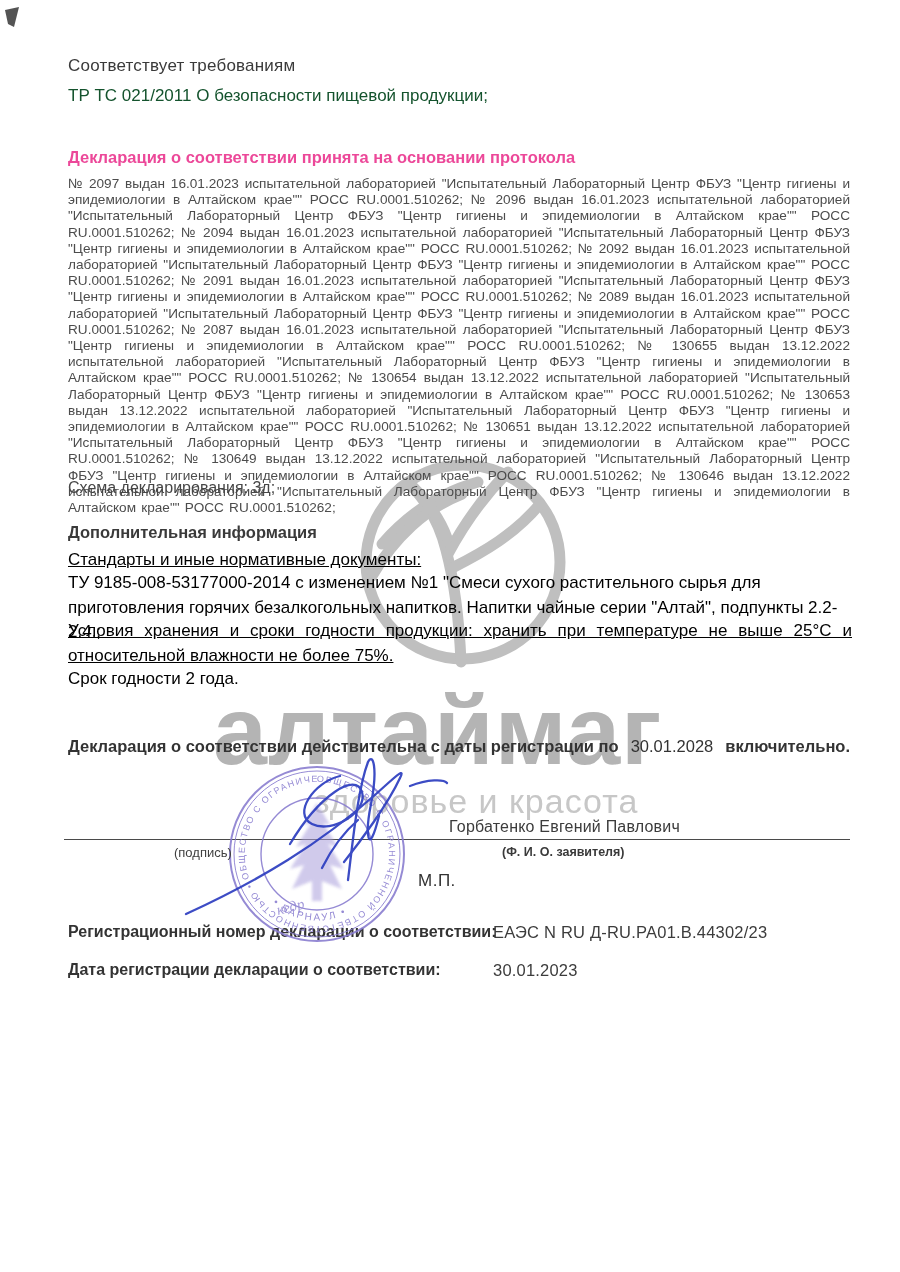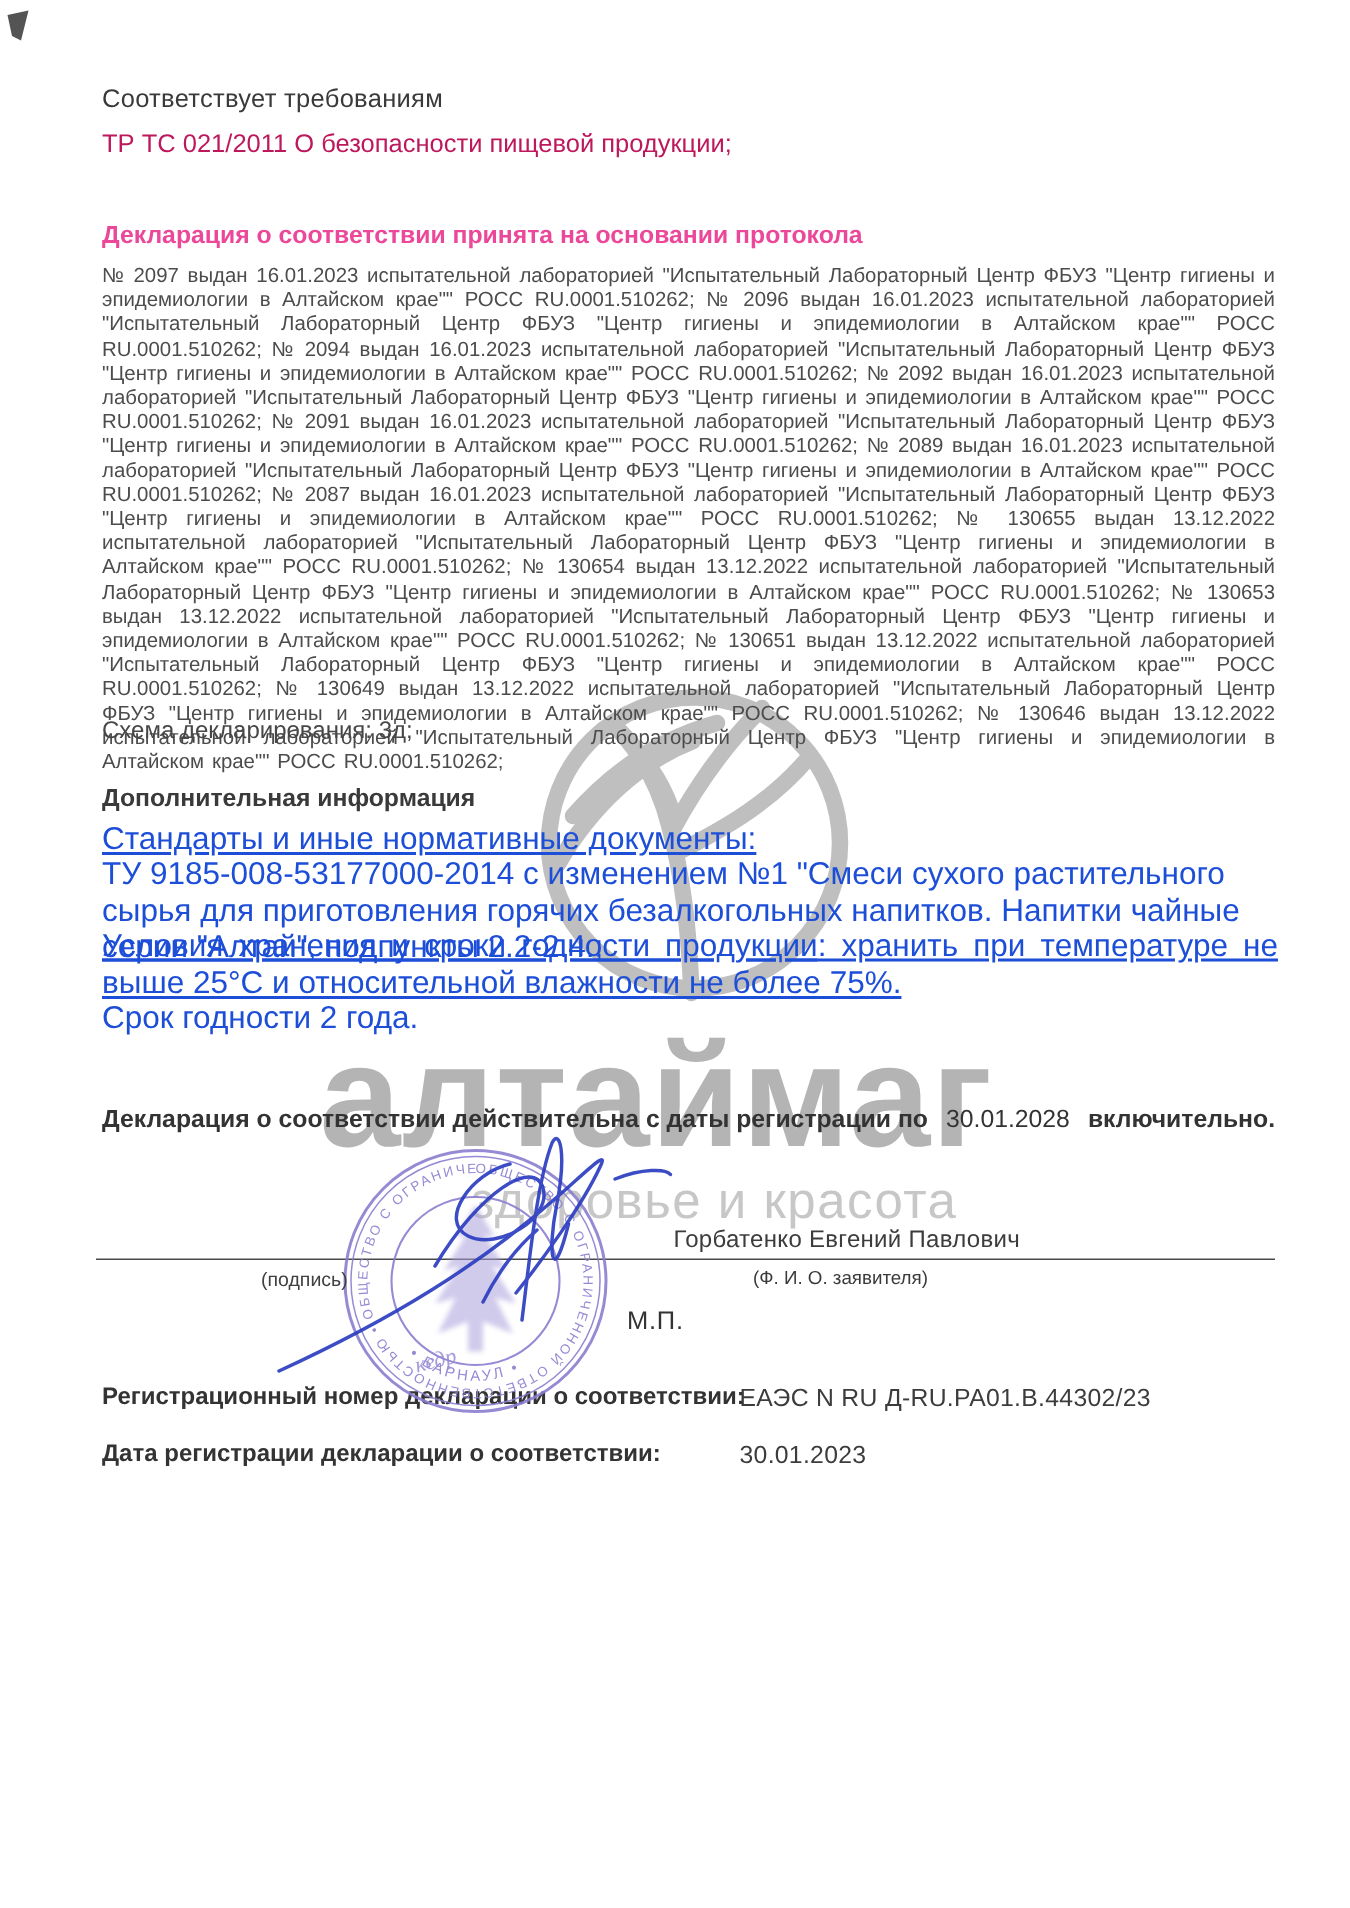--- a/index.html
+++ b/index.html
@@ -4,42 +4,42 @@
 <style>
   html,body{margin:0;padding:0;background:#e8e8e8;}
   .page{
     position:relative;width:900px;height:1272px;background:#ffffff;
     font-family:"Liberation Sans","DejaVu Sans",sans-serif;
     color:#3e3e3e;overflow:hidden;margin:0 auto;
   }
   .abs{position:absolute;}
   .z2{z-index:2;}
   .heading{font-weight:400;font-size:17px;color:#3a3a3a;letter-spacing:.2px;}
-  .line17{font-size:17px;color:#be185d;}
+  .line17{font-size:17px;color:#14532d;}
   .proto-head{font-weight:700;font-size:16.5px;color:#ec4899;}
   .proto-body{
     font-size:13.6px;line-height:16.2px;color:#4c4c4c;
     text-align:justify;width:782px;word-spacing:1.5px;
   }
   .plain16{font-size:16px;color:#474747;}
   .add-head{font-weight:700;font-size:16.5px;color:#3a3a3a;}
-  .add-line{font-size:21px;color:#1d4ed8;line-height:24.5px;width:784px;}
+  .add-line{font-size:17px;color:#000000;line-height:24.5px;width:784px;}
   .underl{text-decoration:underline;}
   .justify{text-align:justify;}
   .validity{font-weight:700;font-size:16.5px;color:#333;margin-top:42px;}
   .validity .date{font-weight:400;margin:0 12px;}
   .wm-brand{
     z-index:1;font-size:97px;font-weight:700;color:#b4b4b4;
     letter-spacing:1px;line-height:1;user-select:none;
   }
   .wm-tagline{z-index:1;font-size:34px;color:#c7c7c7;letter-spacing:1px;user-select:none;}
   .sig-line{border-top:1.6px solid #4a4a4a;width:786px;height:0;z-index:2;}
   .sig-name{font-size:16px;color:#3c3c3c;z-index:5;letter-spacing:.2px;}
   .small-cap{font-size:13px;color:#404040;z-index:5;}
-  .fio-cap{font-weight:400;font-size:12.5px;color:#3a3a3a;z-index:5;}
+  .fio-cap{font-weight:700;font-size:12.5px;color:#3a3a3a;z-index:5;}
   .mp{font-size:17px;color:#333;z-index:5;letter-spacing:.5px;margin-left:36px;}
   .reg-label{font-weight:700;font-size:16px;color:#333;}
   .reg-value{font-size:16.5px;color:#3c3c3c;letter-spacing:.2px;}
   svg{display:block;}
 </style>
 </head>
 <body>
 
 <div class="page">
 

